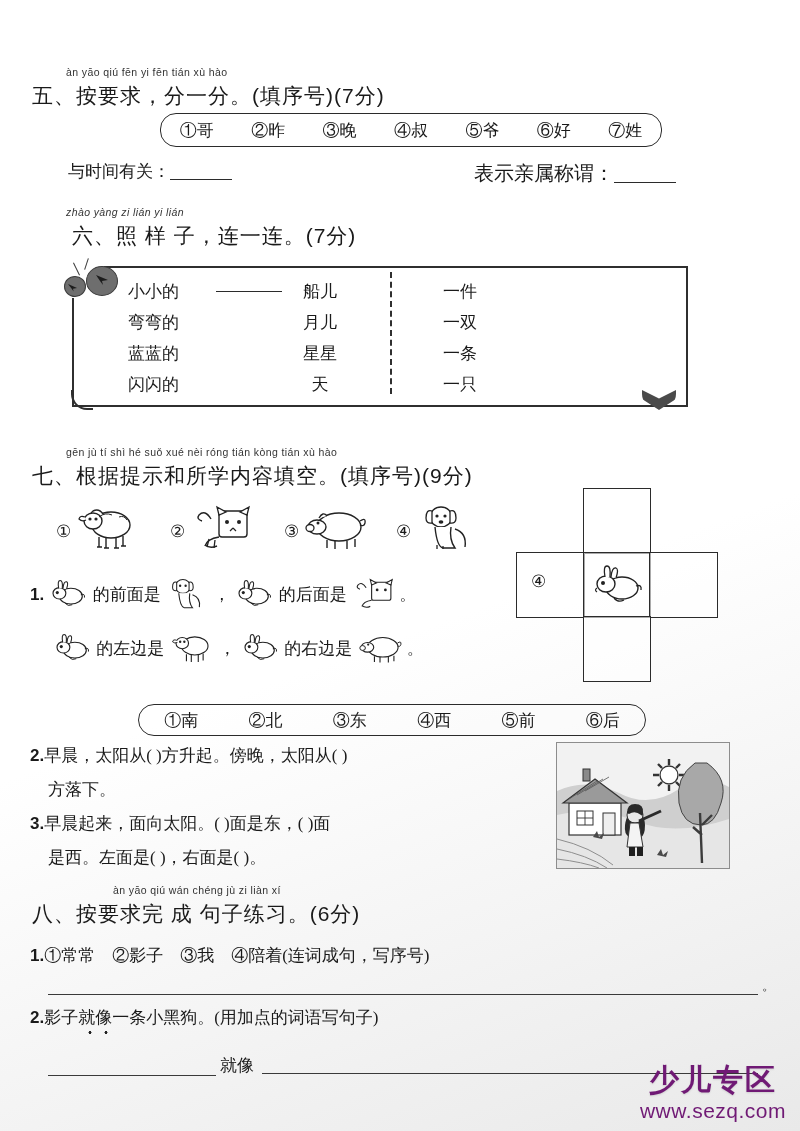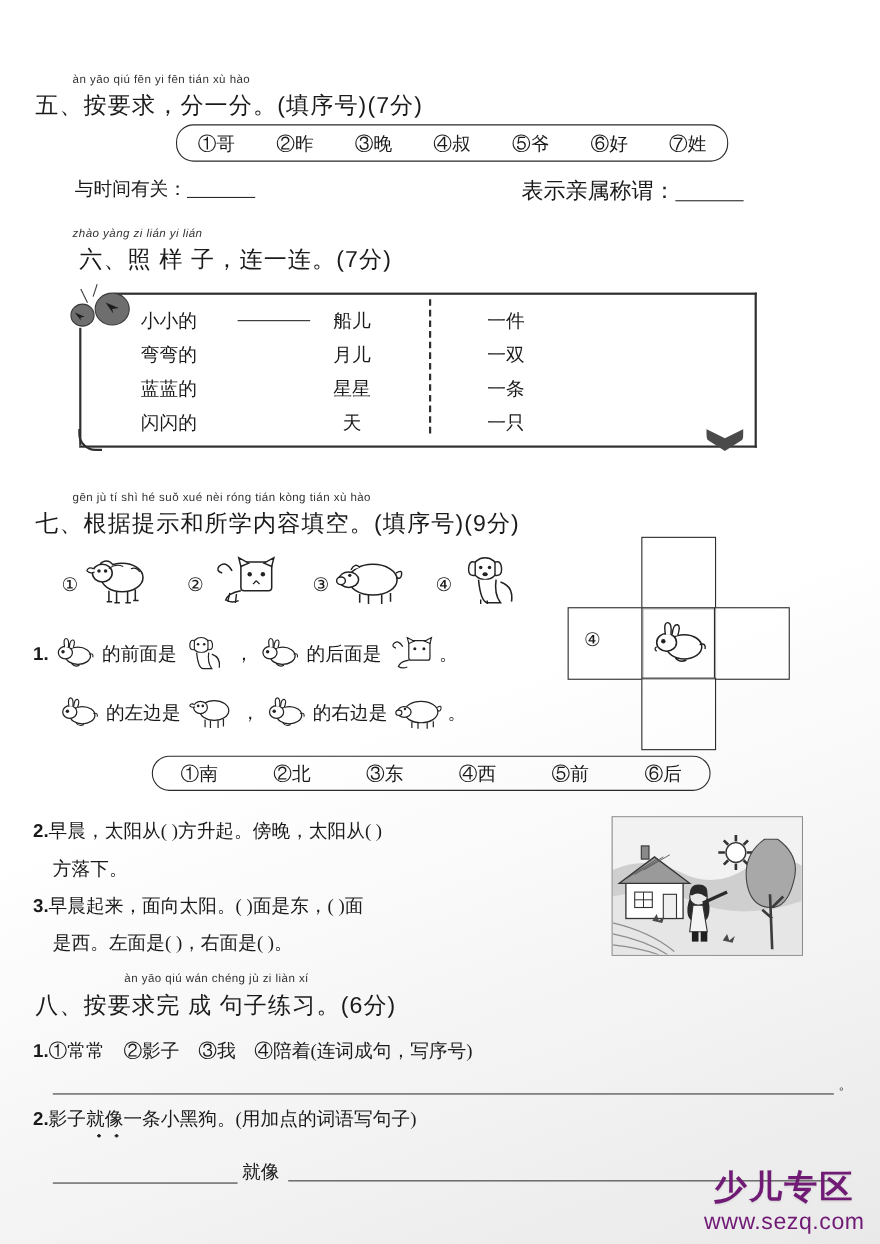--- a/index.html
+++ b/index.html
@@ -295,21 +295,21 @@
       <ellipse cx="36" cy="22" rx="22" ry="14" fill="#fff" stroke="#222" stroke-width="1.6"></ellipse>
       <ellipse cx="14" cy="22" rx="9" ry="7" fill="#fff" stroke="#222" stroke-width="1.6"></ellipse>
       <ellipse cx="7" cy="23" rx="4" ry="3.5" fill="#fff" stroke="#222" stroke-width="1.4"></ellipse>
       <circle cx="15" cy="18" r="1.6" fill="#222"></circle>
       <path d="M24 35 l0 8 M32 36 l0 8 M44 36 l0 8 M52 34 l0 8" stroke="#222" stroke-width="1.6"></path>
       <path d="M57 16 q6 -4 5 2 q-1 4 -5 2" fill="none" stroke="#222" stroke-width="1.4"></path>
     </svg>
     <span>。</span>
   </div>
 
-  <div class="optbox" style="left:138px;top:687px;width:506px;height:30px;">
+  <div class="optbox" style="left:138px;top:704px;width:506px;height:30px;">
     <span class="opt cn">①南</span>
     <span class="opt cn">②北</span>
     <span class="opt cn">③东</span>
     <span class="opt cn">④西</span>
     <span class="opt cn">⑤前</span>
     <span class="opt cn">⑥后</span>
   </div>
 
   <div class="abs" style="left:30px;top:744px;font-size:17px;">
     <span style="font-family:'Liberation Sans',sans-serif;font-weight:bold;">2.</span><span>早晨，太阳从(          )方升起。傍晚，太阳从(          )</span>

